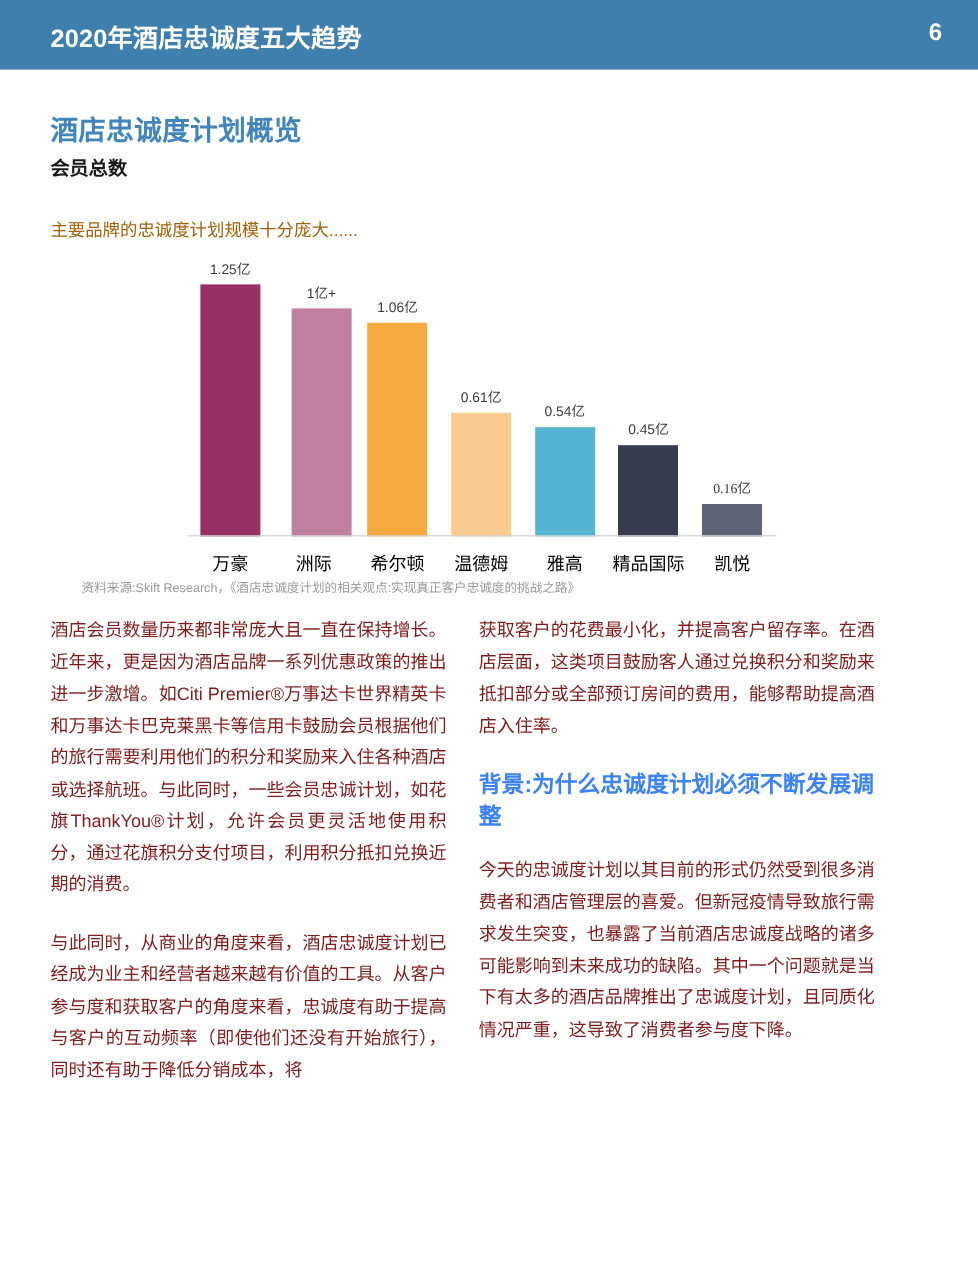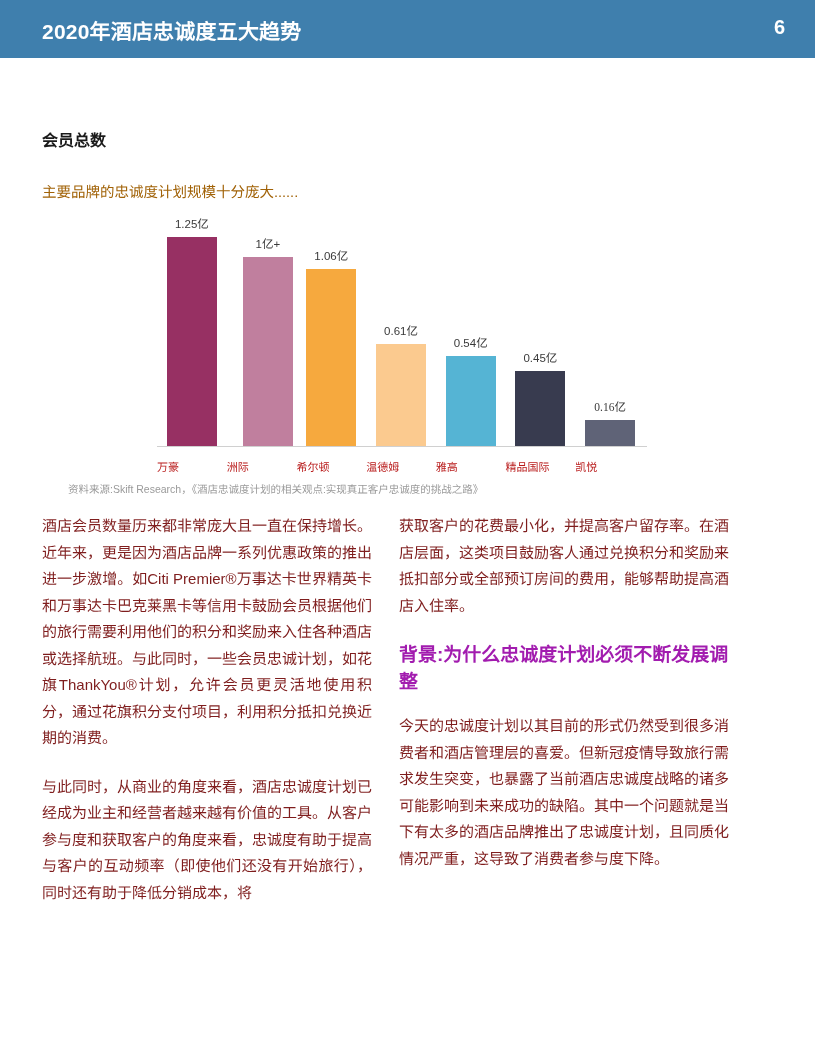--- a/index.html
+++ b/index.html
@@ -115,23 +115,23 @@
     width: 69.7px;
     text-align: center;
     font-size: 11.5px;
     color: #3a3a3a;
     white-space: nowrap;
   }
   .cat-label {
     position: absolute;
     top: 458px;
     width: 69.7px;
-    text-align: left;
-    font-size: 11px;
-    color: #b91c1c;
+    text-align: center;
+    font-size: 15px;
+    color: #000000;
     white-space: nowrap;
   }
   .source-note {
     position: absolute;
     left: 68px;
     top: 481px;
     font-size: 10.5px;
     color: #9a9a9a;
     white-space: nowrap;
   }
@@ -151,32 +151,33 @@
     line-height: 26.5px;
     text-align: justify;
     text-justify: inter-ideograph;
     color: #7f1d1d;
   }
   .col-head {
     margin: 12px 0 18px 0;
     font-size: 19px;
     font-weight: bold;
     line-height: 27px;
-    color: #a21caf;
+    color: #3b82f6;
   }
 </style>
 </head>
 <body>
 
 <div id="page">
 
   <div class="header-band"></div>
   <div class="header-title">2020年酒店忠诚度五大趋势</div>
   <div class="header-pageno">6</div>
 
+  <div class="sec-title">酒店忠诚度计划概览</div>
   <div class="sec-subtitle">会员总数</div>
   <div class="chart-lede">主要品牌的忠诚度计划规模十分庞大......</div>
 
   <div class="chart">
     <div class="plot" id="plot">
         <div class="bar-slot" style="left: 0px; width: 69.7143px;">
           <div class="bar" style="height: 210px; background: rgb(151, 48, 99); left: 9.85714px;"></div>
           <div class="bar-value" style="width: 69.7143px; bottom: 216px;">1.25亿</div>
         </div>
         <div class="bar-slot" style="left: 76px; width: 69.7143px;">

